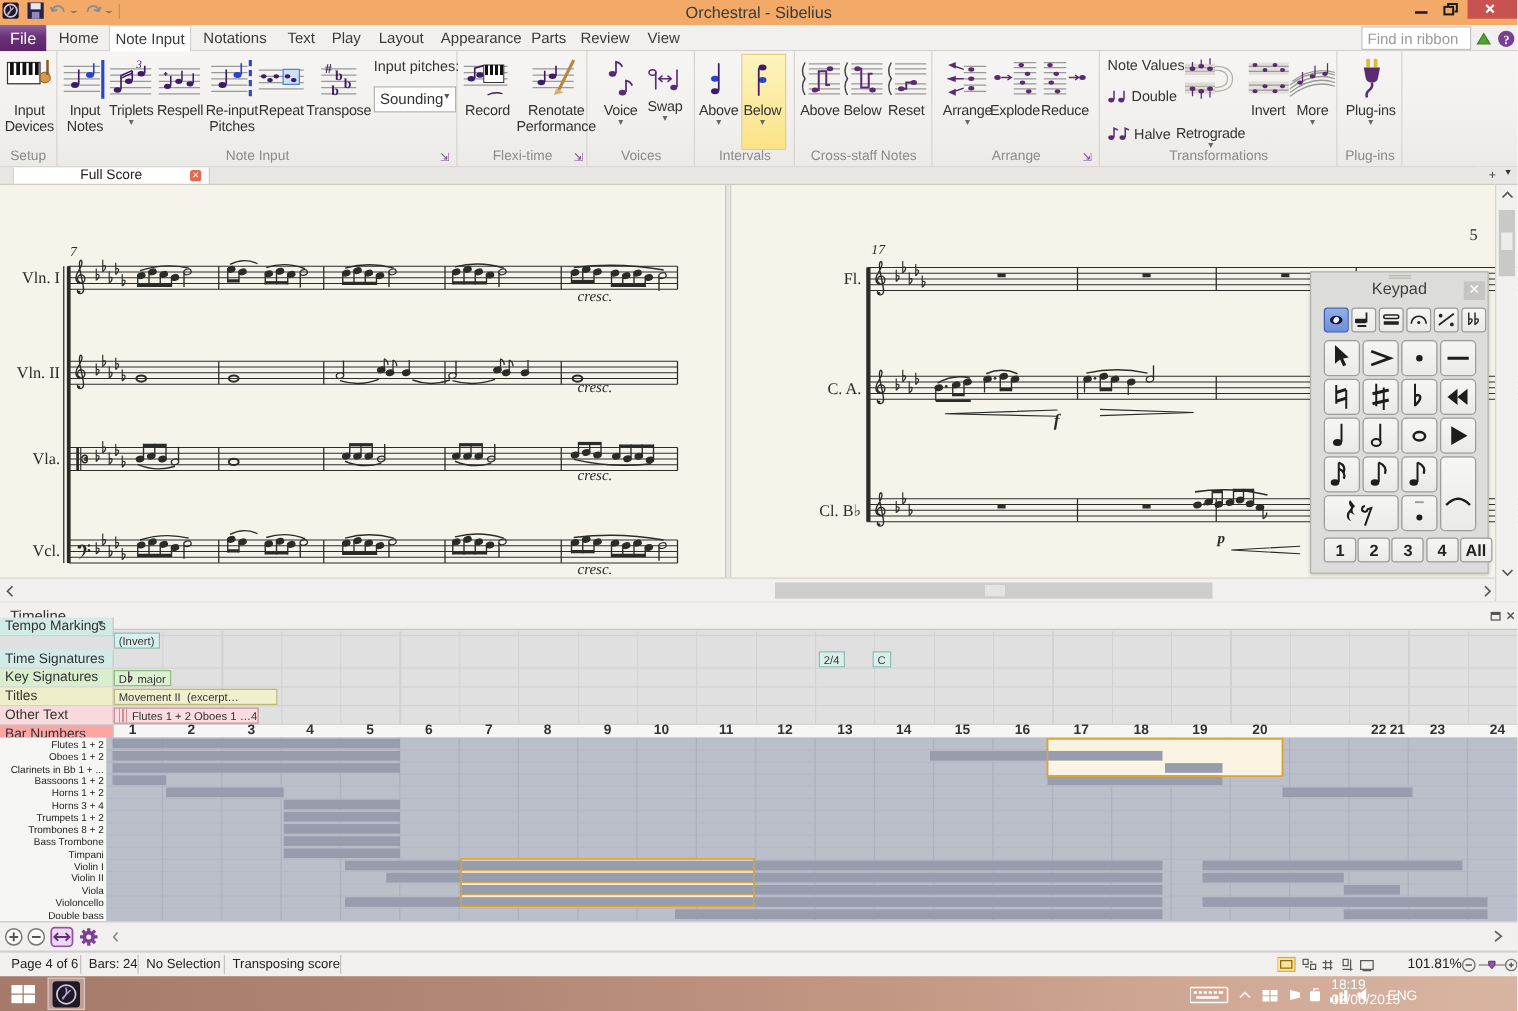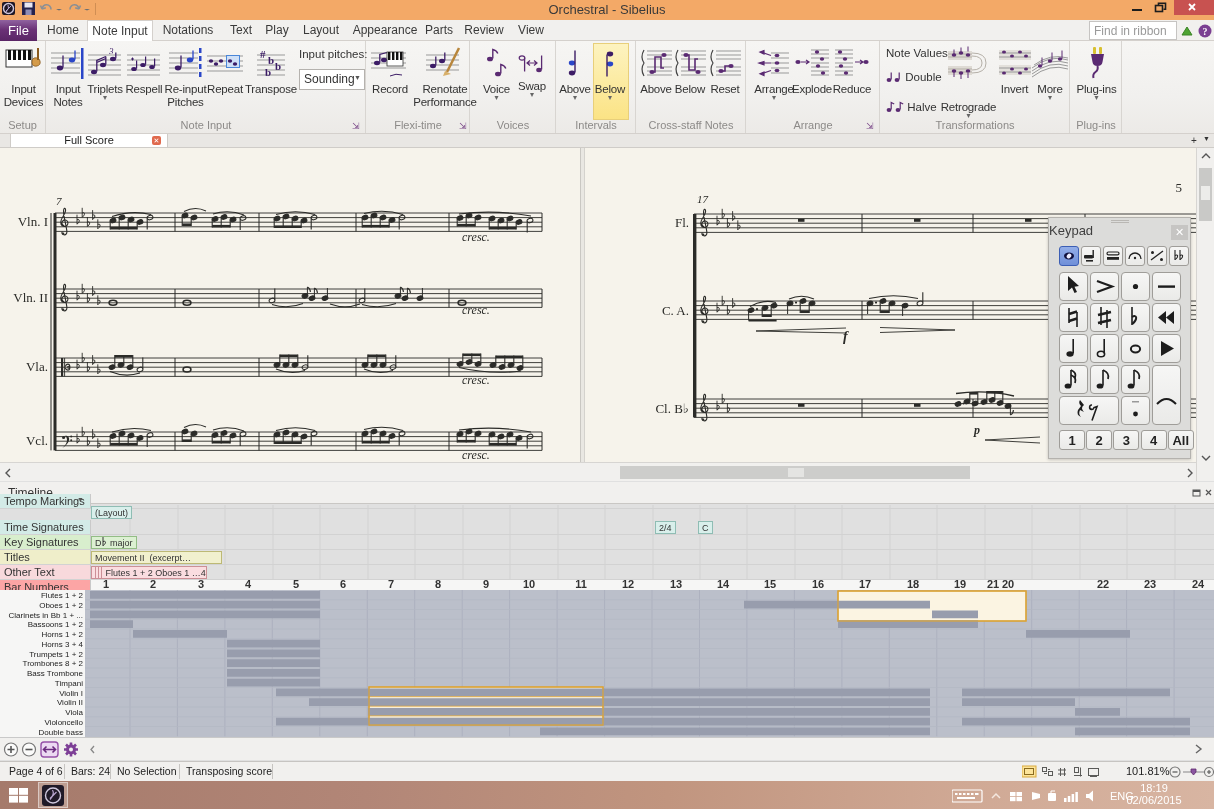--- a/index.html
+++ b/index.html
@@ -1118,21 +1118,21 @@
       <svg class="abs" style="left:4px;top:4px" width="10" height="8">
           <path d="M1,6 L5,2 L9,6" stroke="#555" stroke-width="1.4" fill="none"></path>
         </svg>
       <div class="abs" style="left:2px;top:20px;width:13px;height:53px;background:#c9c9c7"></div>
       <div class="abs" style="left:4px;top:38px;width:9px;height:14px;background:#ececea"></div>
       <svg class="abs" style="left:4px;top:306px" width="10" height="8">
           <path d="M1,2 L5,6 L9,2" stroke="#555" stroke-width="1.4" fill="none"></path>
         </svg>
     </div>
     <div id="keypad">
-        <div style="position:absolute;left:0;top:0;right:0;height:24px;font-size:13px;color:#3f3f3f;line-height:26px">Keypad</div>
+        <div style="position:absolute;left:0;top:0;right:0;height:24px;text-align:center;font-size:13px;color:#3f3f3f;line-height:26px">Keypad</div>
 <div style="position:absolute;left:62px;top:2px;width:18px;height:3px;border-top:1px solid #b9b7b3;border-bottom:1px solid #b9b7b3"></div>
 <div style="position:absolute;left:122px;top:7px;width:17px;height:15px;background:#c6c5c3;color:#fff;font-size:11px;text-align:center;line-height:15px">✕</div>
 <div class="kp-tab-btn" style="left:10px;top:28px;background:linear-gradient(#93aee8,#6f8fd8);border-color:#3c5eb4;">
           <div style="margin:0px auto;width:18px;height:18px"><svg width="18" height="18" viewBox="0 0 18 18">
               <ellipse cx="9" cy="9" rx="5" ry="3.4" fill="#10103c"></ellipse>
               <ellipse cx="9" cy="9" rx="2.1" ry="2.6" fill="#eef" transform="rotate(40 9 9)"></ellipse>
             </svg></div>
         </div>
 <div class="kp-tab-btn" style="left:32px;top:28px;">
           <div style="margin:0px auto;width:18px;height:18px"><svg width="18" height="18" viewBox="0 0 18 18">
@@ -1265,21 +1265,21 @@
       </div>
 <div class="tlrow" style="top:54px">
         <div class="tllabel" style="background:#d8eecd">Key Signatures</div>
       </div>
 <div class="tlrow" style="top:69px">
         <div class="tllabel" style="background:#efeeca">Titles</div>
       </div>
 <div class="tlrow" style="top:84px">
         <div class="tllabel" style="background:#f8d9dc">Other Text</div>
       </div>
-<div class="chip" style="left:91px;top:25px;background:#d9efeb;border-color:#8fbdb4">(Layout)</div>
+<div class="chip" style="left:91px;top:25px;background:#d9efeb;border-color:#8fbdb4">(Invert)</div>
 <div class="chip" style="left:655px;top:40px;background:#d9efeb;border-color:#8fbdb4">2/4</div>
 <div class="chip" style="left:698px;top:40px;background:#d9efeb;border-color:#8fbdb4">C</div>
 <div class="chip" style="left:91px;top:55px;background:#dcf0d2;border-color:#93bd85">D<svg width="6" height="10" viewBox="0 0 6 10" style="vertical-align:-1px">
           <line x1="1" y1="0" x2="1" y2="9" stroke="#333" stroke-width="1"></line>
           <path d="M1,4.5 C4,3.5 4.6,6 1.2,8.6" stroke="#333" stroke-width="1" fill="none"></path>
         </svg> major</div>
 <div class="chip" style="left:91px;top:70px;background:#f1f0ce;border-color:#bdb975;width:131px;overflow:hidden;white-space:nowrap">Movement II&nbsp; (excerpt…</div>
 <div class="chip" style="left:91px;top:85px;background:#fadde0;border-color:#cc8f96;width:116px;overflow:hidden;white-space:nowrap"><span style="display:inline-block;width:8px;height:11px;background:repeating-linear-gradient(90deg,#cc8f96 0,#cc8f96 1px,#fadde0 1px,#fadde0 3px);vertical-align:-2px"></span> Flutes 1 + 2 Oboes 1 …41…</div>
 <div id="barnums">
         <div class="tllabel" style="background:#fca5a5;top:0px;height:11px">Bar Numbers</div>
@@ -1296,21 +1296,21 @@
         <div class="bn" style="left:571px;width:20px;text-align:center">11</div>
         <div class="bn" style="left:618px;width:20px;text-align:center">12</div>
         <div class="bn" style="left:666px;width:20px;text-align:center">13</div>
         <div class="bn" style="left:713px;width:20px;text-align:center">14</div>
         <div class="bn" style="left:760px;width:20px;text-align:center">15</div>
         <div class="bn" style="left:808px;width:20px;text-align:center">16</div>
         <div class="bn" style="left:855px;width:20px;text-align:center">17</div>
         <div class="bn" style="left:903px;width:20px;text-align:center">18</div>
         <div class="bn" style="left:950px;width:20px;text-align:center">19</div>
         <div class="bn" style="left:998px;width:20px;text-align:center">20</div>
-        <div class="bn" style="left:987px;width:20px;text-align:left">21</div>
+        <div class="bn" style="left:1104px;width:20px;text-align:right">21</div>
         <div class="bn" style="left:1093px;width:20px;text-align:center">22</div>
         <div class="bn" style="left:1140px;width:20px;text-align:center">23</div>
         <div class="bn" style="left:1188px;width:20px;text-align:center">24</div>
       </div>
     <div id="graph">
         <svg class="abs" style="left:0;top:0" width="1214" height="147" viewBox="0 0 1214 147">
           <rect x="85" y="0" width="1129" height="147" fill="#bbbfca"></rect>
           <line x1="130.0" y1="0" x2="130.0" y2="146.3" stroke="#adb1bf" stroke-width="1"></line>
           <line x1="177.4" y1="0" x2="177.4" y2="146.3" stroke="#adb1bf" stroke-width="1"></line>
           <line x1="224.9" y1="0" x2="224.9" y2="146.3" stroke="#adb1bf" stroke-width="1"></line>
@@ -1498,18 +1498,18 @@
         </g>
       <g fill="#fff">
           <rect x="112" y="10" width="2.5" height="4"></rect>
           <rect x="115.8" y="8" width="2.5" height="6"></rect>
           <rect x="119.6" y="6" width="2.5" height="8"></rect>
           <rect x="123.4" y="4" width="2.5" height="10"></rect>
         </g>
       <path d="M134,10 v-4 h3 l4,-3.5 v11 l-4,-3.5 z" fill="#fff"></path>
       <text x="158" y="12" font-size="11" fill="#fff">ENG</text>
     </svg>
-    <div class="abs" style="left:1119px;top:1px;width:70px;height:26px;color:#fff;font-size:11px;text-align:center">
+    <div class="abs" style="left:1065px;top:1px;width:70px;height:26px;color:#fff;font-size:11px;text-align:left">
       <div>18:19</div>
         <div>02/06/2015</div>
     </div>
   </div>
 </div>
 
 </body></html>

